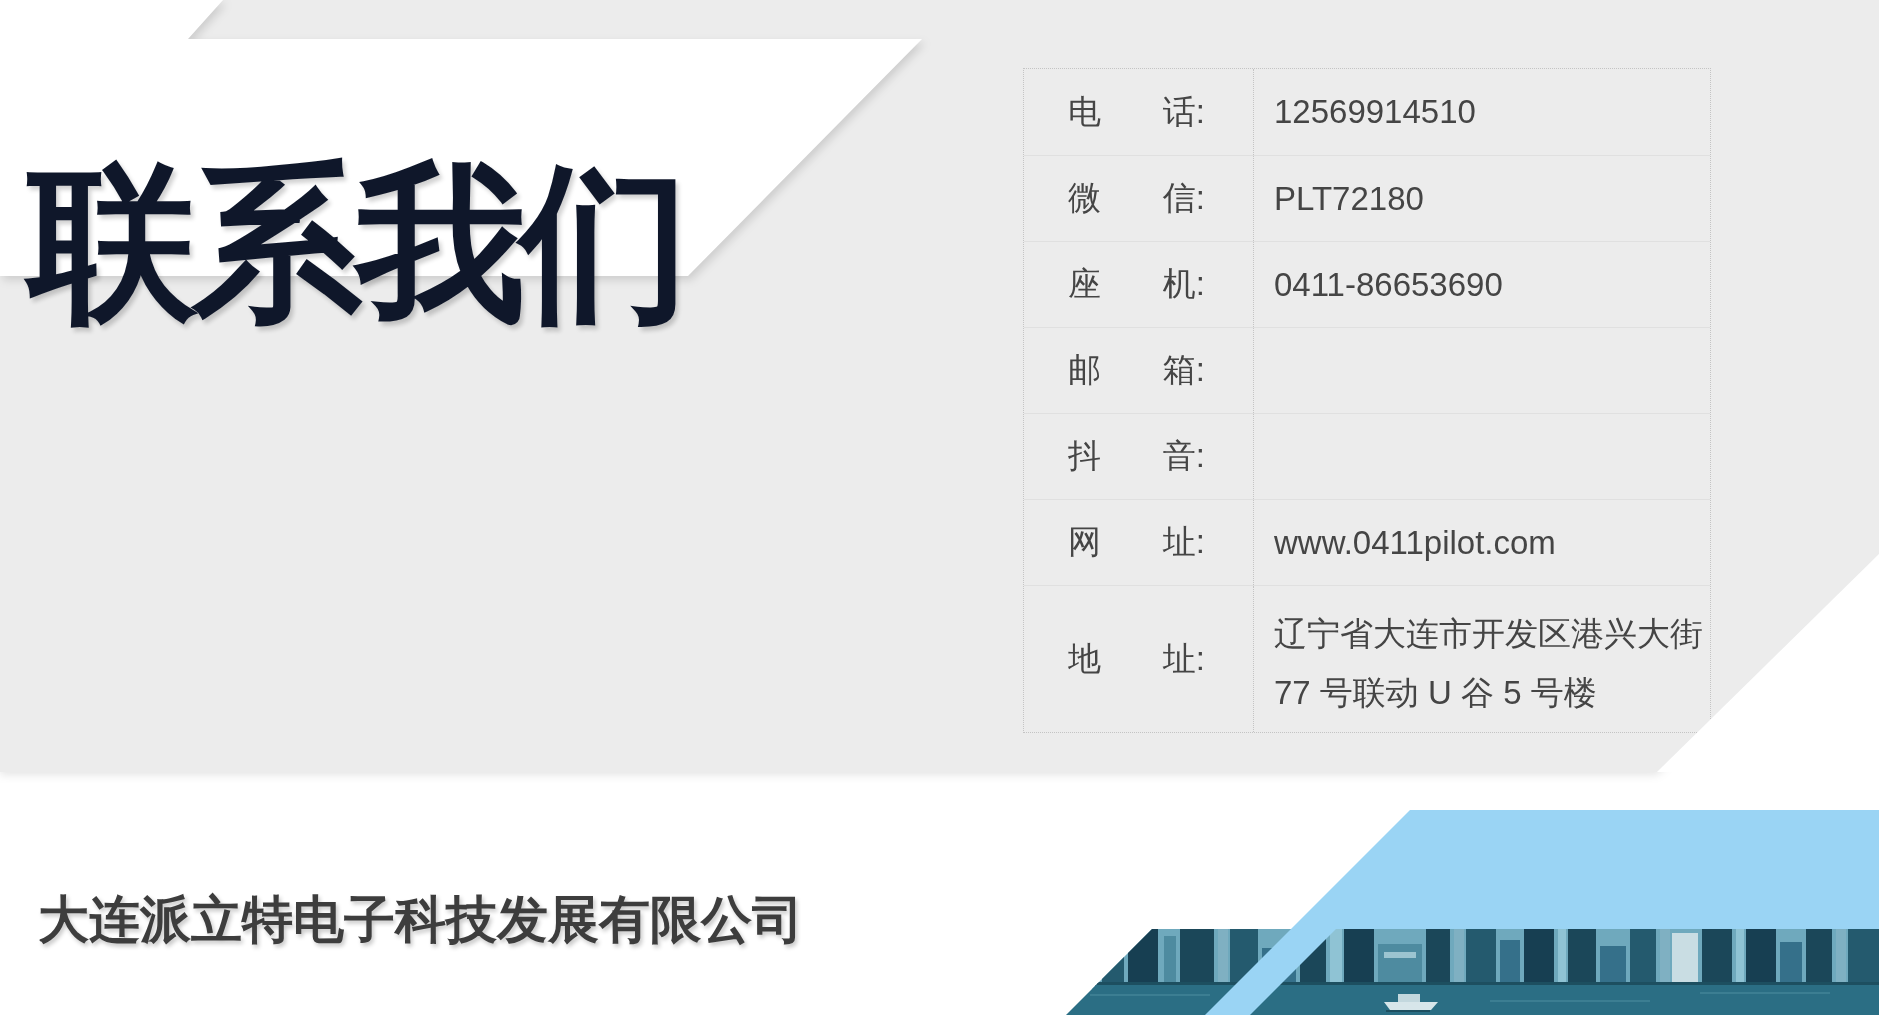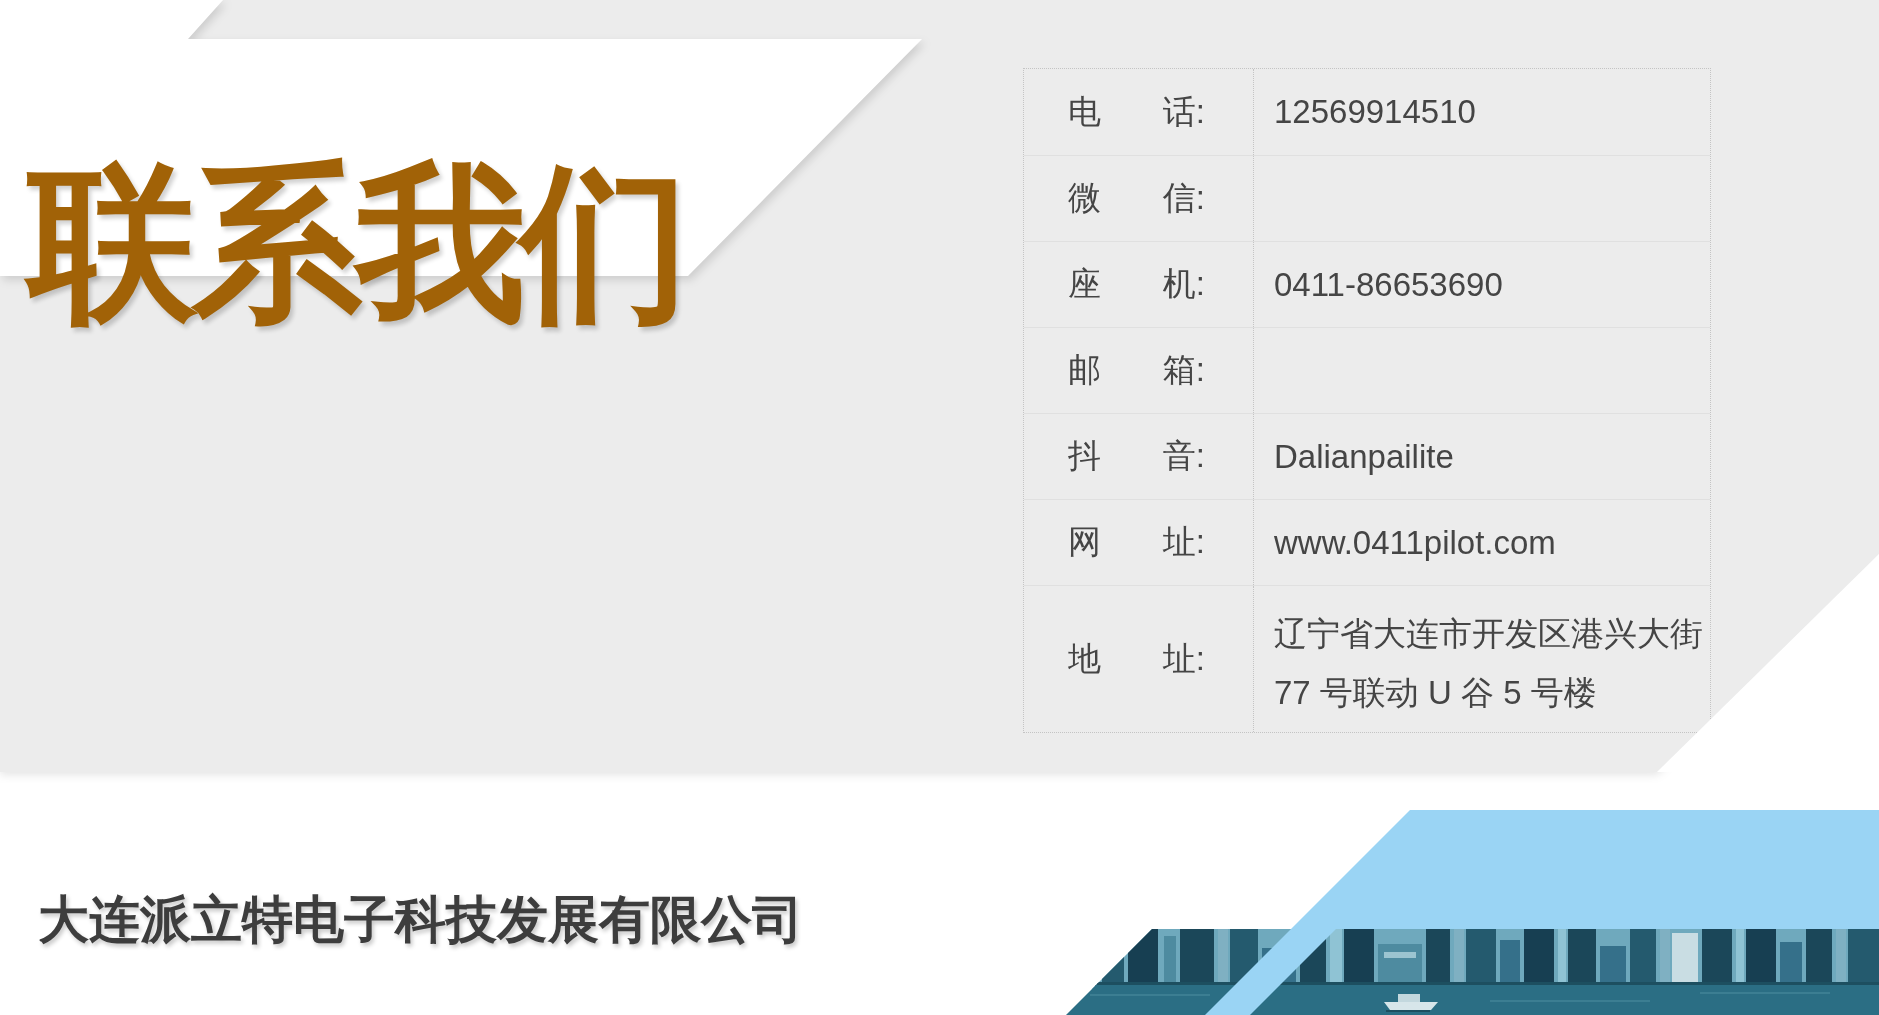--- a/index.html
+++ b/index.html
@@ -9,21 +9,21 @@
   
   .bg-gray-wrap{position:absolute;inset:0;filter:drop-shadow(0 3px 4px rgba(0,0,0,0.10));z-index:1;}
   .bg-gray{position:absolute;inset:0;background:#ececec;
     clip-path:polygon(0 0,1879px 0,1879px 554px,1657px 772px,0 772px);}
 
   .banner-wrap{position:absolute;inset:0;filter:drop-shadow(3px 4px 4px rgba(0,0,0,0.13));z-index:2;}
   .banner{position:absolute;left:0;top:0;width:960px;height:276px;background:#ffffff;
     clip-path:polygon(0 0,223px 0,188px 39px,922px 39px,688px 276px,0 276px);}
 
   .page-title{position:absolute;left:28px;top:44px;z-index:3;
-    font-size:170px;line-height:1;font-weight:900;letter-spacing:-6px;color:#a16207;
+    font-size:170px;line-height:1;font-weight:900;letter-spacing:-6px;color:#0f172a;
     text-shadow:3px 4px 4px rgba(0,0,0,0.18);white-space:nowrap;}
 
   
   .contact-table{position:absolute;left:1023px;top:68px;width:688px;z-index:4;
     border:1px dotted #c4c4c4;box-sizing:border-box;color:#454545;font-size:33px;}
   .ct-row{display:flex;height:86px;box-sizing:border-box;}
   .ct-row + .ct-row{border-top:1px solid #e0e0e0;}
   .ct-row.tall{height:147px;}
   .ct-label{width:230px;box-sizing:border-box;border-right:1px dotted #c4c4c4;
     display:flex;align-items:center;justify-content:space-between;
@@ -69,20 +69,23 @@
       <div class="ct-value">
         <span>12569914510</span>
       </div>
     </div>
 
     <div class="ct-row">
       <div class="ct-label">
         <span>微</span>
         <span>信:</span>
       </div>
+      <div class="ct-value">
+        <span>PLT72180</span>
+      </div>
     </div>
 
     <div class="ct-row">
       <div class="ct-label">
         <span>座</span>
         <span>机:</span>
       </div>
       <div class="ct-value">
         <span>0411-86653690</span>
       </div>
@@ -92,23 +95,20 @@
       <div class="ct-label">
         <span>邮</span>
         <span>箱:</span>
       </div>
     </div>
 
     <div class="ct-row">
       <div class="ct-label">
         <span>抖</span>
         <span>音:</span>
-      </div>
-      <div class="ct-value">
-        <span>Dalianpailite</span>
       </div>
     </div>
 
     <div class="ct-row">
       <div class="ct-label">
         <span>网</span>
         <span>址:</span>
       </div>
       <div class="ct-value">
         <span>www.0411pilot.com</span>

